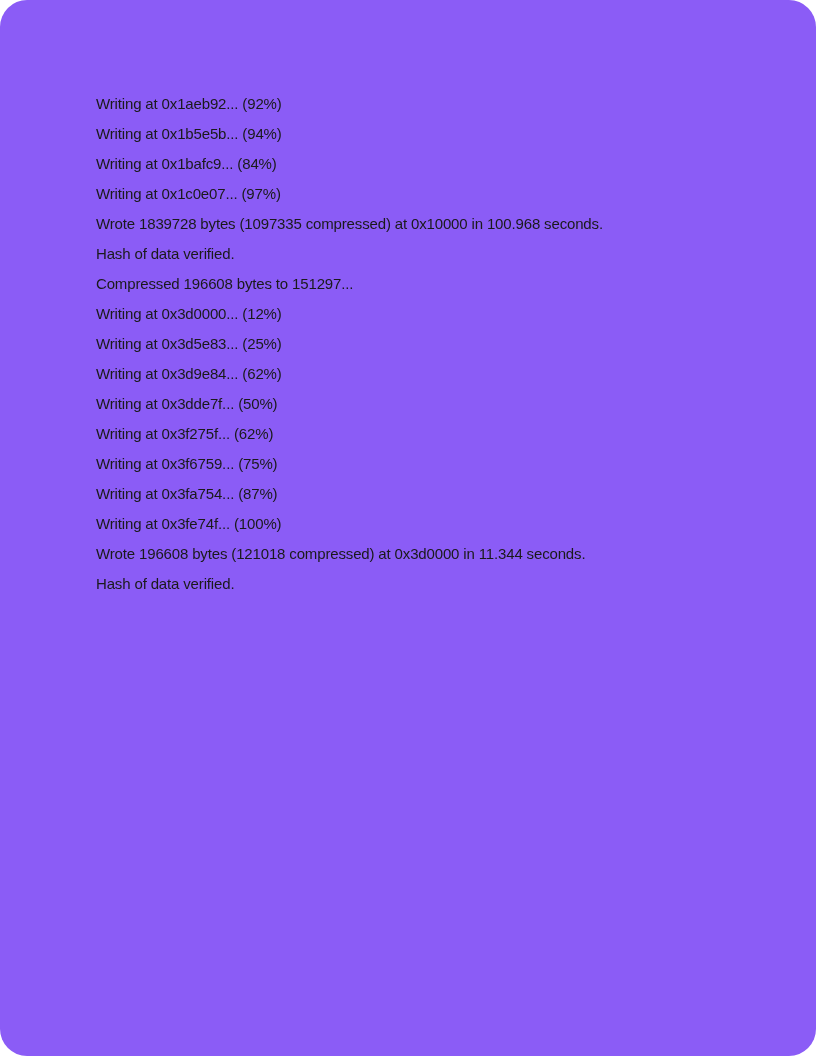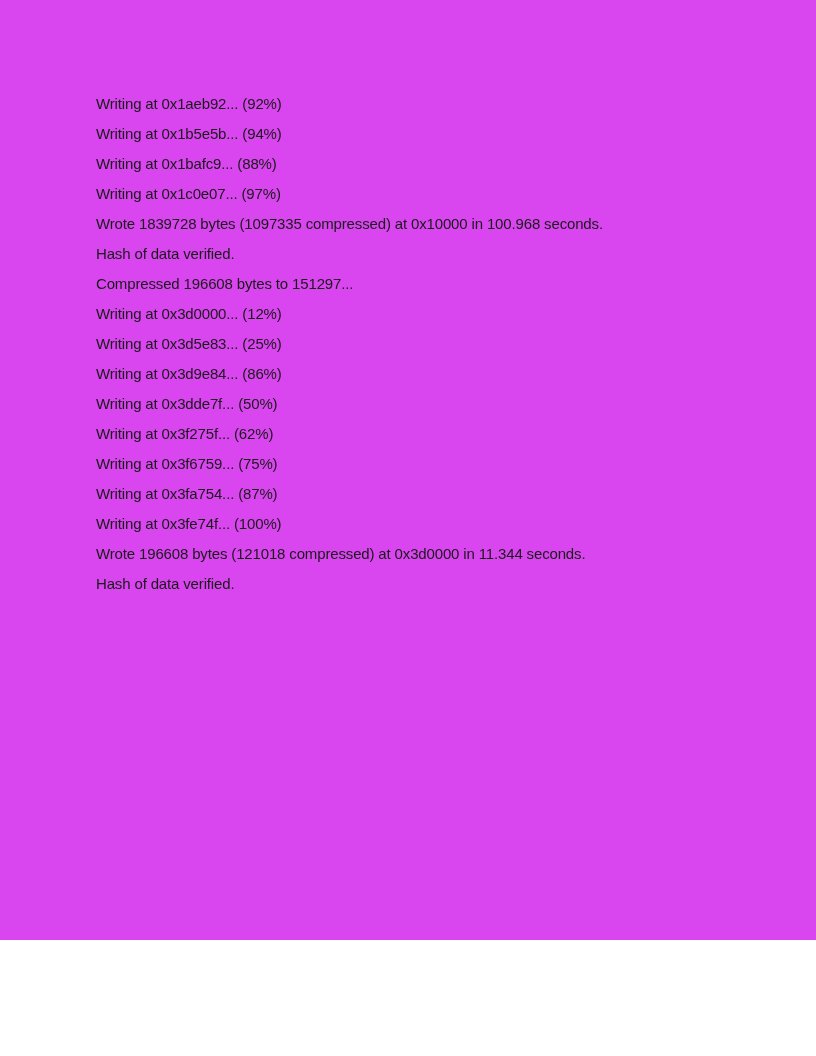--- a/index.html
+++ b/index.html
@@ -3,26 +3,27 @@
 <meta charset="utf-8">
 <style>
   html, body {
     margin: 0;
     padding: 0;
     background: #ffffff;
   }
   .page {
     position: relative;
     width: 816px;
-    height: 940px;
-    background: #d946ef;
+    height: 1056px;
+    background: #8b5cf6;
     box-sizing: border-box;
     padding: 89px 96px 0 96px;
     overflow: hidden;
     font-family: "Liberation Sans", sans-serif;
+    border-radius: 27px;
   }
   .doc-body {
     width: 100%;
   }
   .doc-line {
     margin: 0;
     padding: 0;
     font-size: 15px;
     line-height: 30px;
     letter-spacing: -0.15px;
@@ -30,28 +31,28 @@
     white-space: pre;
   }
 </style>
 </head>
 <body>
 
 <div class="page">
   <div class="doc-body">
       <p class="doc-line">Writing at 0x1aeb92... (92%)</p>
       <p class="doc-line">Writing at 0x1b5e5b... (94%)</p>
-      <p class="doc-line">Writing at 0x1bafc9... (88%)</p>
+      <p class="doc-line">Writing at 0x1bafc9... (84%)</p>
       <p class="doc-line">Writing at 0x1c0e07... (97%)</p>
       <p class="doc-line">Wrote 1839728 bytes (1097335 compressed) at 0x10000 in 100.968 seconds.</p>
       <p class="doc-line">Hash of data verified.</p>
       <p class="doc-line">Compressed 196608 bytes to 151297...</p>
       <p class="doc-line">Writing at 0x3d0000... (12%)</p>
       <p class="doc-line">Writing at 0x3d5e83... (25%)</p>
-      <p class="doc-line">Writing at 0x3d9e84... (86%)</p>
+      <p class="doc-line">Writing at 0x3d9e84... (62%)</p>
       <p class="doc-line">Writing at 0x3dde7f... (50%)</p>
       <p class="doc-line">Writing at 0x3f275f... (62%)</p>
       <p class="doc-line">Writing at 0x3f6759... (75%)</p>
       <p class="doc-line">Writing at 0x3fa754... (87%)</p>
       <p class="doc-line">Writing at 0x3fe74f... (100%)</p>
       <p class="doc-line">Wrote 196608 bytes (121018 compressed) at 0x3d0000 in 11.344 seconds.</p>
       <p class="doc-line">Hash of data verified.</p>
     </div>
 </div>
 

